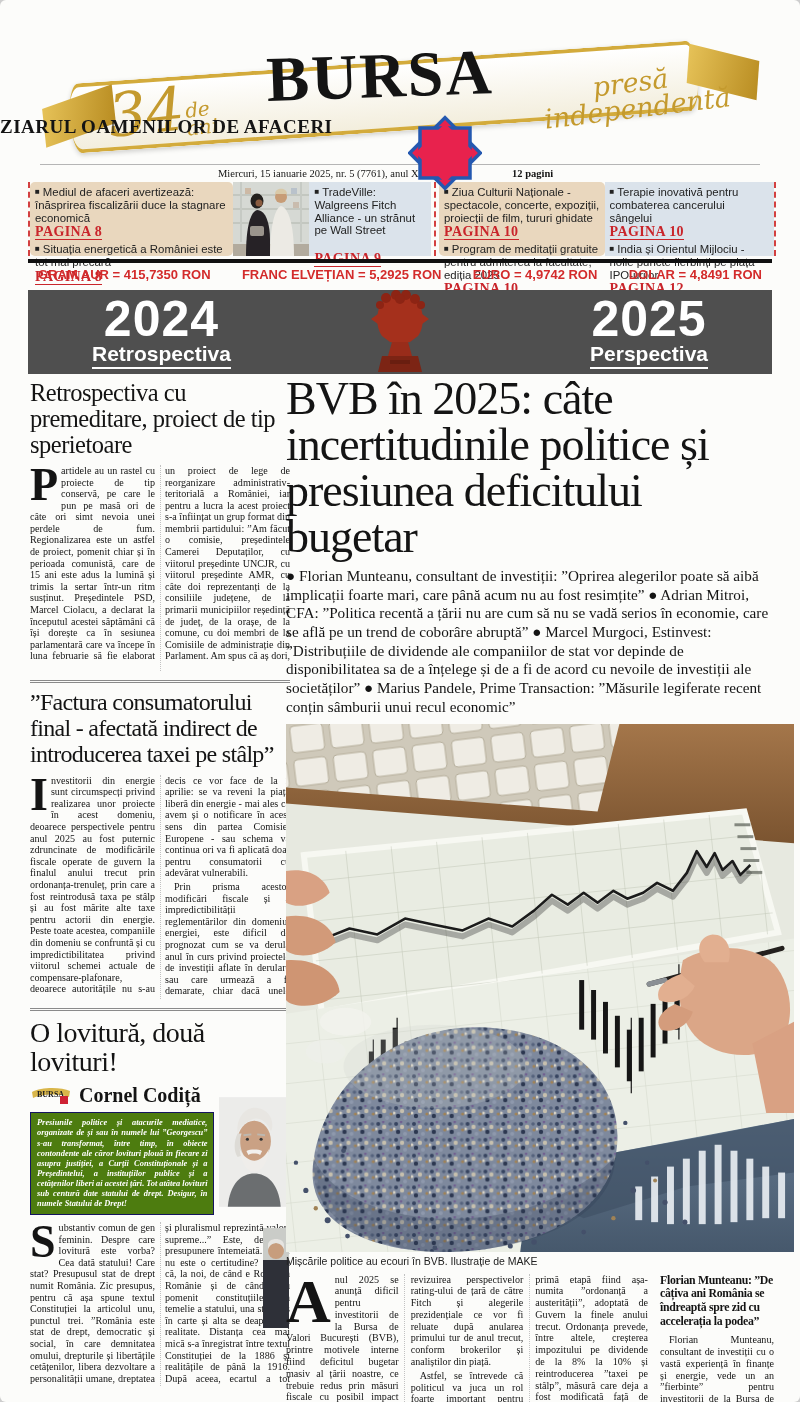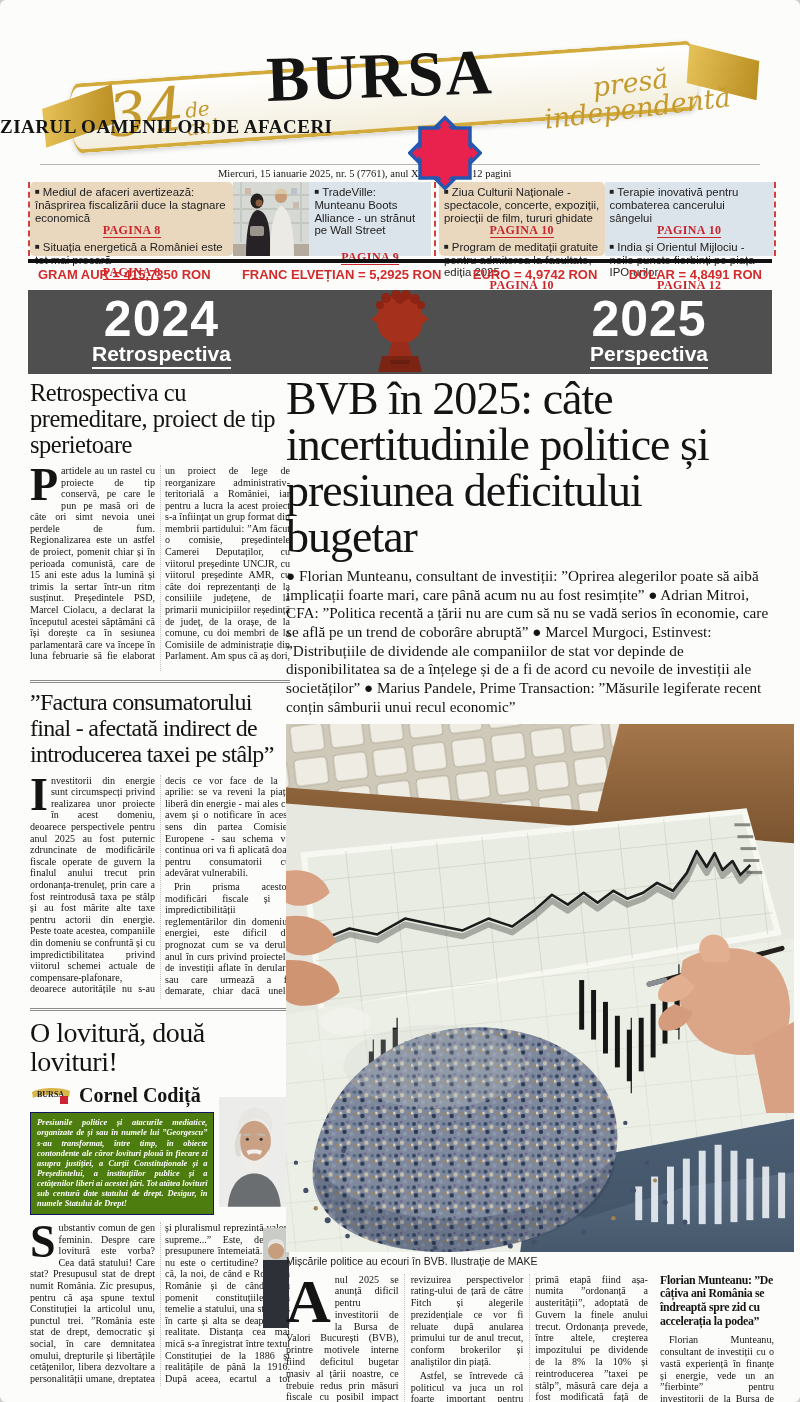--- a/index.html
+++ b/index.html
@@ -18,31 +18,31 @@
            font-family:"DejaVu Serif",serif;font-size:20px;line-height:.9;transform:rotate(-6deg);}
   .m-title{position:absolute;left:0;top:44px;width:760px;text-align:center;
            font-size:64px;font-weight:bold;letter-spacing:2px;line-height:1;transform:rotate(-2deg);}
   .m-sub{position:absolute;left:0;top:116px;width:740px;text-align:left;
          font-size:19px;font-weight:bold;letter-spacing:.5px;z-index:3;}
   .m-star{position:absolute;left:408px;top:106px;z-index:2;}
   .m-slogan{position:absolute;left:542px;top:70px;width:180px;text-align:center;color:#c49a2e;
             font-family:"DejaVu Serif",serif;font-style:italic;font-size:27px;line-height:.95;transform:rotate(-7deg);z-index:3;}
   .dateline{position:absolute;left:40px;top:164px;width:720px;border-top:1px solid #b5b5b5;height:18px;font-size:10.5px;}
   .dateline .d1{position:absolute;left:178px;top:3px;}
-  .dateline .d2{position:absolute;left:432px;top:3px;}
+  .dateline .d2{position:absolute;left:472px;top:3px;font-weight:bold;}
   
   .teasers{position:absolute;top:182px;left:28px;width:744px;height:74px;display:flex;
            border-left:2px dashed #d34040;border-right:2px dashed #d34040;
            font-family:"Liberation Sans",sans-serif;}
   .tbox{height:74px;box-sizing:border-box;padding:4px 5px 2px 5px;font-size:11.4px;line-height:1.12;color:#222;}
   .tbox.tan{background:#e9d7be;border-radius:5px;}
   .tbox.blue{background:#dbe3eb;}
   .t-item{margin-bottom:3px;cursor:pointer;}
   .t-bullet{display:inline-block;font-size:8px;vertical-align:2px;margin-right:3px;}
-  .t-page{display:block;text-align:center;color:#c9252b;font-weight:bold;font-size:12px;
+  .t-page{display:block;text-align:left;color:#c9252b;font-weight:bold;font-size:14px;
           font-family:"Liberation Serif",serif;letter-spacing:.4px;}
   .t-page span{border-bottom:1px solid #c9252b;}
   .t-div{border-left:2px dashed #d34040;margin:0 3px;}
   .t-photo{width:76px;height:74px;flex:none;}
   
   .rule1{position:absolute;top:259px;left:28px;width:744px;height:4px;background:#101010;}
   .rates{position:absolute;top:267px;left:38px;width:724px;display:flex;justify-content:space-between;
          font-family:"Liberation Sans",sans-serif;font-weight:bold;font-size:13px;color:#d32b2b;}
   .banner{position:absolute;top:290px;left:28px;width:744px;height:84px;background:#4f4f4f;
           display:flex;align-items:center;justify-content:space-between;box-sizing:border-box;padding:0 64px;}
@@ -144,21 +144,21 @@
       <ellipse cx="24" cy="19" rx="6.5" ry="7.5" fill="#23201e"></ellipse>
       <circle cx="26" cy="21" r="3.5" fill="#8a5c40"></circle>
       <path d="M13,74 C13,46 17,30 24,28 C33,28 37,42 37,58 L37,74 Z" fill="#262226"></path>
       <rect x="17" y="44" width="14" height="10" rx="2" fill="#9a948c"></rect>
       <circle cx="48" cy="15" r="6" fill="#c79c76"></circle>
       <path d="M42,12 C42,5 54,5 54,12 Z" fill="#d9c9a8"></path>
       <path d="M37,74 C37,44 42,26 48,24 C56,26 61,44 61,74 Z" fill="#eceae4"></path>
     </svg>
     <div class="tbox blue" style="width:122px;">
       <div class="t-item">
-        <span class="t-bullet">■</span><span>TradeVille: Munteanu Boots Alliance - un strănut pe Wall Street</span>
+        <span class="t-bullet">■</span><span>TradeVille: Walgreens Fitch Alliance - un strănut pe Wall Street</span>
         <span class="t-page" style="margin-top:14px;"><span>PAGINA 9</span></span>
       </div>
     </div>
     <div class="t-div"></div>
     <div class="tbox tan" style="width:166px;">
       <div class="t-item">
         <span class="t-bullet">■</span><span>Ziua Culturii Naționale - spectacole, concerte, expoziții, proiecții de film, tururi ghidate</span>
         <span class="t-page"><span>PAGINA 10</span></span>
       </div>
       <div class="t-item">

